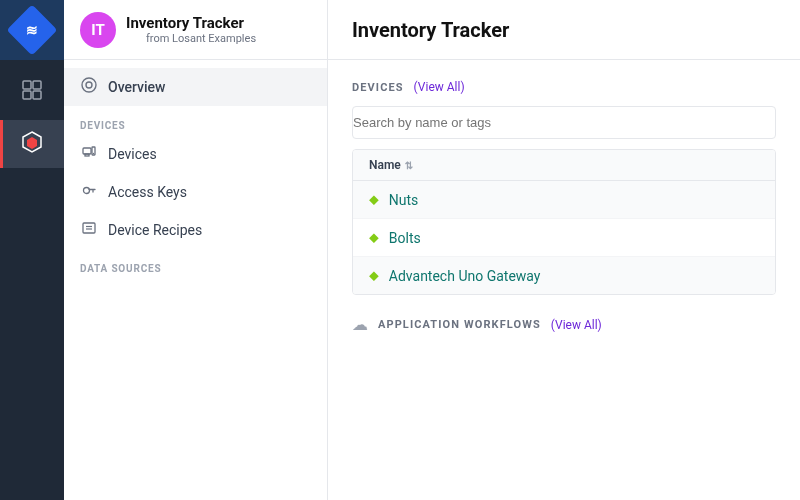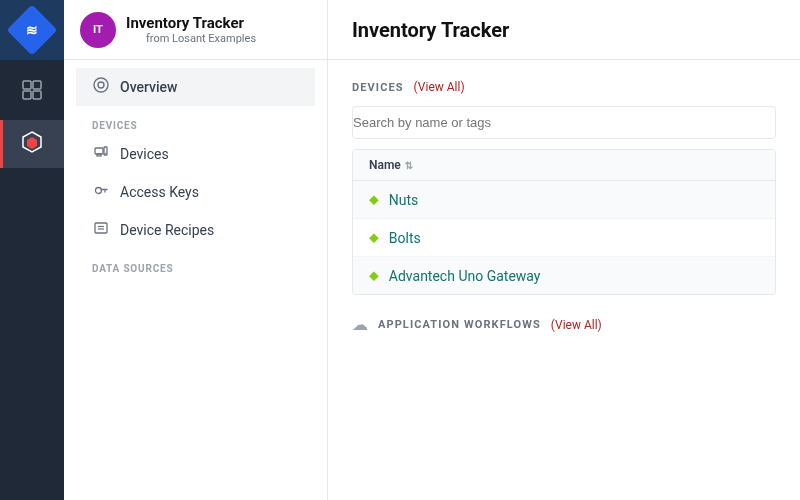--- a/index.html
+++ b/index.html
@@ -96,46 +96,46 @@
       padding: 14px 16px;
       border-bottom: 1px solid #e5e7eb;
       display: flex;
       align-items: center;
       gap: 10px;
       height: 60px;
     }
     .app-avatar {
       width: 36px;
       height: 36px;
-      background: #a21caf;
+      background: #d946ef;
       border-radius: 50%;
       display: flex;
       align-items: center;
       justify-content: center;
       color: #fff;
-      font-size: 11px;
+      font-size: 15px;
       font-weight: 700;
       flex-shrink: 0;
     }
     .app-info { display: flex; flex-direction: column; }
     .app-name { font-size: 15px; font-weight: 700; color: #111; }
     .app-sub { font-size: 11px; color: #6b7280; margin-left: 20px; }
 
     .sidebar-search {
       padding: 10px 14px;
       border-bottom: 1px solid #e5e7eb;
       display: flex;
       align-items: center;
       gap: 6px;
       color: #6b7280;
       font-size: 13px;
       cursor: pointer;
     }
 
-    .sidebar-nav { padding: 8px 12px; }
+    .sidebar-nav { padding: 8px 0; }
 
     .nav-item {
       display: flex;
       align-items: center;
       gap: 10px;
       padding: 9px 16px;
       font-size: 14px;
       color: #374151;
       cursor: pointer;
     }
@@ -189,21 +189,21 @@
     }
     .section-title {
       font-size: 11px;
       font-weight: 700;
       letter-spacing: 0.1em;
       color: #6b7280;
       text-transform: uppercase;
     }
     .section-link {
       font-size: 12px;
-      color: #b91c1c;
+      color: #6d28d9;
       cursor: pointer;
       text-decoration: none;
     }
 
     .search-box {
       width: 100%;
       border: 1px solid #e5e7eb;
       border-radius: 4px;
       padding: 8px 0;
       font-size: 13px;

